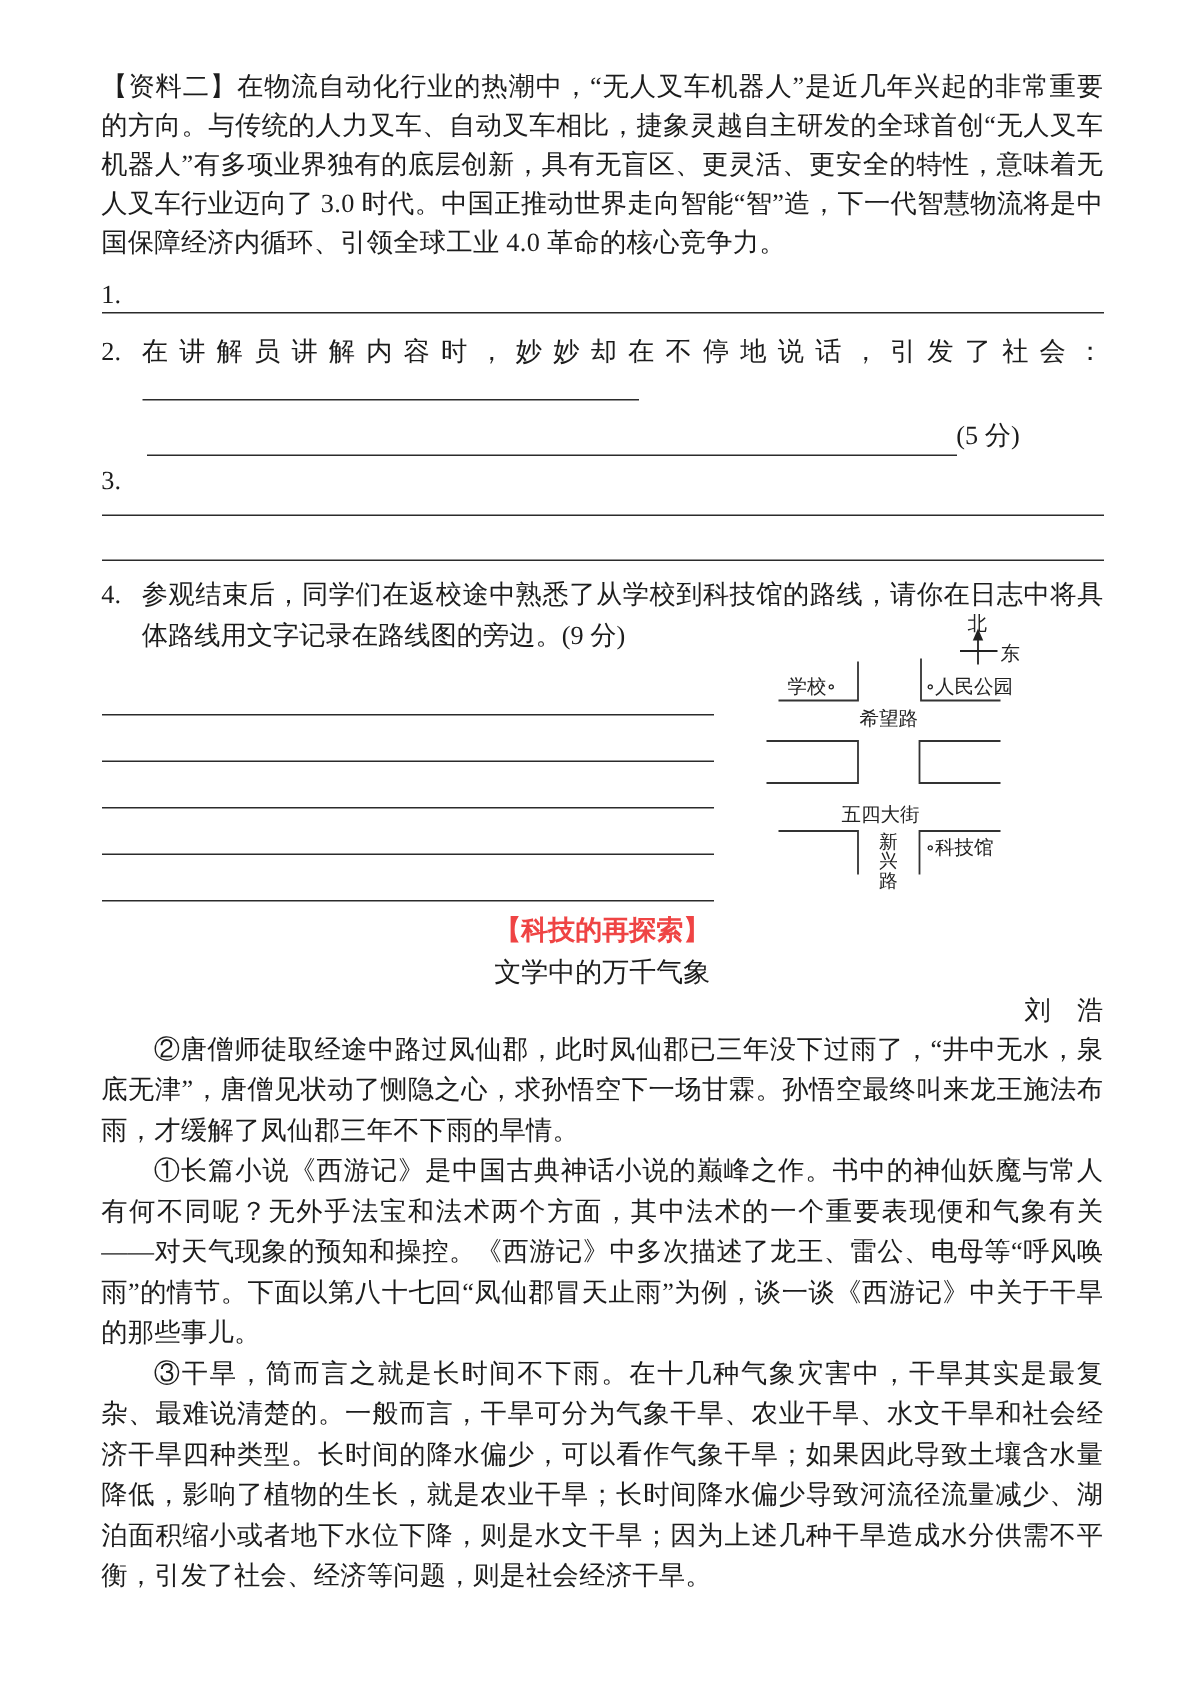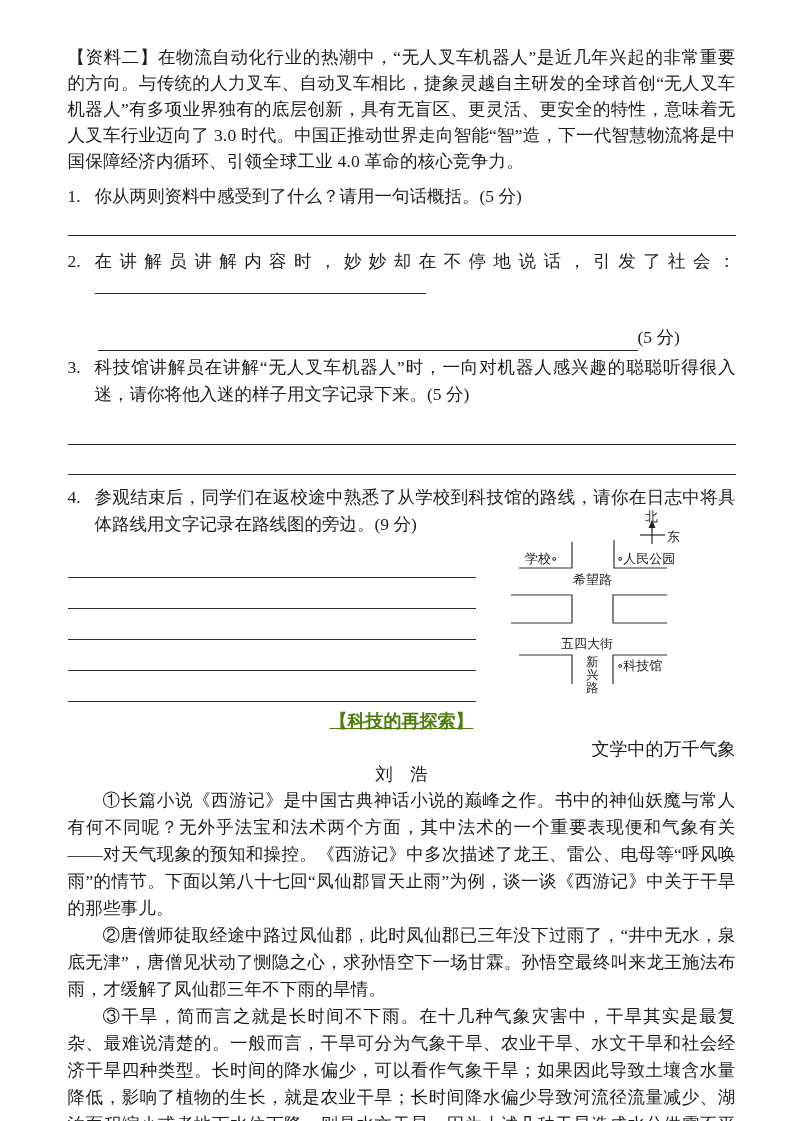--- a/index.html
+++ b/index.html
@@ -46,21 +46,21 @@
     height: 14px;
     border-bottom: 1.2px solid #2b2b2b;
     vertical-align: baseline;
   }
   .q2-row {
     display: flex;
     align-items: flex-end;
     padding-left: 30px;
     font-size: 17.5px;
     line-height: 27px;
-    margin-top: 22px;
+    margin-top: 2px;
   }
   .q2-fill {
     width: 540px;
     border-bottom: 1.2px solid #2b2b2b;
     height: 24px;
   }
   .q4-wrap { position: relative; margin-top: 9px; }
   .q4-lines { width: 408px; margin-top: 9px; }
   .q4-lines .ans-line { height: 31px; }
   .route-map {
@@ -80,63 +80,61 @@
     margin-top: 7px;
   }
   .section-heading {
     font-weight: bold;
     font-size: 17.5px;
     line-height: 28px;
     text-align: justify;
     margin-top: 7px;
   }
   .essay-title {
-    text-align: right;
+    text-align: center;
     font-size: 18px;
     line-height: 26px;
     margin-top: 3px;
   }
   .essay-author {
-    text-align: center;
+    text-align: right;
     font-size: 17.5px;
     line-height: 25px;
   }
   .essay-para {
     font-size: 17.5px;
     line-height: 27px;
     text-align: justify;
     text-indent: 2em;
     letter-spacing: 0.2px;
   }
 </style>
 </head>
 <body>
 
 <div class="page">
 
   <div class="para">【资料二】在物流自动化行业的热潮中，“无人叉车机器人”是近几年兴起的非常重要的方向。与传统的人力叉车、自动叉车相比，捷象灵越自主研发的全球首创“无人叉车机器人”有多项业界独有的底层创新，具有无盲区、更灵活、更安全的特性，意味着无人叉车行业迈向了 3.0 时代。中国正推动世界走向智能“智”造，下一代智慧物流将是中国保障经济内循环、引领全球工业 4.0 革命的核心竞争力。</div>
 
   <div class="q">
     <span class="q-num">1.</span>
-    <span>你从两则资料中感受到了什么？请用一句话概括。(5 分)</span>
   </div>
   <div class="ans-line first" style="margin-top:0;"></div>
 
   <div class="q" style="margin-top:12px;">
     <span class="q-num">2.</span>
     <span>在讲解员讲解内容时，妙妙却在不停地说话，引发了社会：</span><span class="inline-blank"></span>
   </div>
   <div class="q2-row">
     <span class="q2-fill"></span>
     <span>(5 分)</span>
   </div>
 
   <div class="q" style="margin-top:3px;">
     <span class="q-num">3.</span>
-    <span>科技馆讲解员在讲解“无人叉车机器人”时，一向对机器人感兴趣的聪聪听得很入迷，请你将他入迷的样子用文字记录下来。(5 分)</span>
   </div>
   <div class="ans-line" style="height:37px;"></div>
   <div class="ans-line"></div>
 
   <div class="q4-wrap">
     <div class="q" style="margin-top:0;">
       <span class="q-num">4.</span>
       <span>参观结束后，同学们在返校途中熟悉了从学校到科技馆的路线，请你在日志中将具体路线用文字记录在路线图的旁边。(9 分)</span>
     </div>
     <div class="q4-lines">
@@ -173,22 +171,22 @@
         <polyline points="13,150 66,150 66,179" fill="none" stroke="#333" stroke-width="1.2"></polyline>
         <text x="80" y="161" font-size="12.5">新</text>
         <text x="80" y="174" font-size="12.5">兴</text>
         <text x="80" y="187" font-size="12.5">路</text>
         <polyline points="161,150 107,150 107,179" fill="none" stroke="#333" stroke-width="1.2"></polyline>
         <text x="111" y="165" font-size="13">∘科技馆</text>
       </svg>
     </div>
   </div>
 
-  <div class="banner" style="color: #4d7c0f; text-decoration: underline;">【科技的再探索】</div>
+  <div class="banner" style="color: #ef4444;">【科技的再探索】</div>
 
 
   <div class="essay-title">文学中的万千气象</div>
   <div class="essay-author">刘　浩</div>
+  <div class="essay-para">②唐僧师徒取经途中路过凤仙郡，此时凤仙郡已三年没下过雨了，“井中无水，泉底无津”，唐僧见状动了恻隐之心，求孙悟空下一场甘霖。孙悟空最终叫来龙王施法布雨，才缓解了凤仙郡三年不下雨的旱情。</div>
   <div class="essay-para">①长篇小说《西游记》是中国古典神话小说的巅峰之作。书中的神仙妖魔与常人有何不同呢？无外乎法宝和法术两个方面，其中法术的一个重要表现便和气象有关——对天气现象的预知和操控。《西游记》中多次描述了龙王、雷公、电母等“呼风唤雨”的情节。下面以第八十七回“凤仙郡冒天止雨”为例，谈一谈《西游记》中关于干旱的那些事儿。</div>
-  <div class="essay-para">②唐僧师徒取经途中路过凤仙郡，此时凤仙郡已三年没下过雨了，“井中无水，泉底无津”，唐僧见状动了恻隐之心，求孙悟空下一场甘霖。孙悟空最终叫来龙王施法布雨，才缓解了凤仙郡三年不下雨的旱情。</div>
   <div class="essay-para">③干旱，简而言之就是长时间不下雨。在十几种气象灾害中，干旱其实是最复杂、最难说清楚的。一般而言，干旱可分为气象干旱、农业干旱、水文干旱和社会经济干旱四种类型。长时间的降水偏少，可以看作气象干旱；如果因此导致土壤含水量降低，影响了植物的生长，就是农业干旱；长时间降水偏少导致河流径流量减少、湖泊面积缩小或者地下水位下降，则是水文干旱；因为上述几种干旱造成水分供需不平衡，引发了社会、经济等问题，则是社会经济干旱。</div>
 
 </div>
 
 </body></html>

